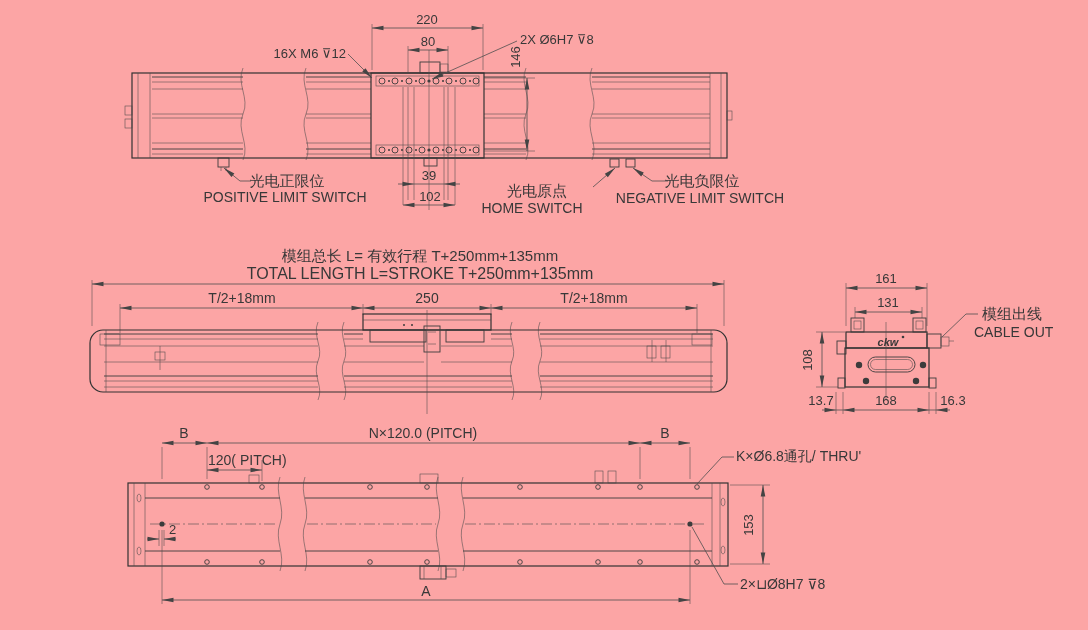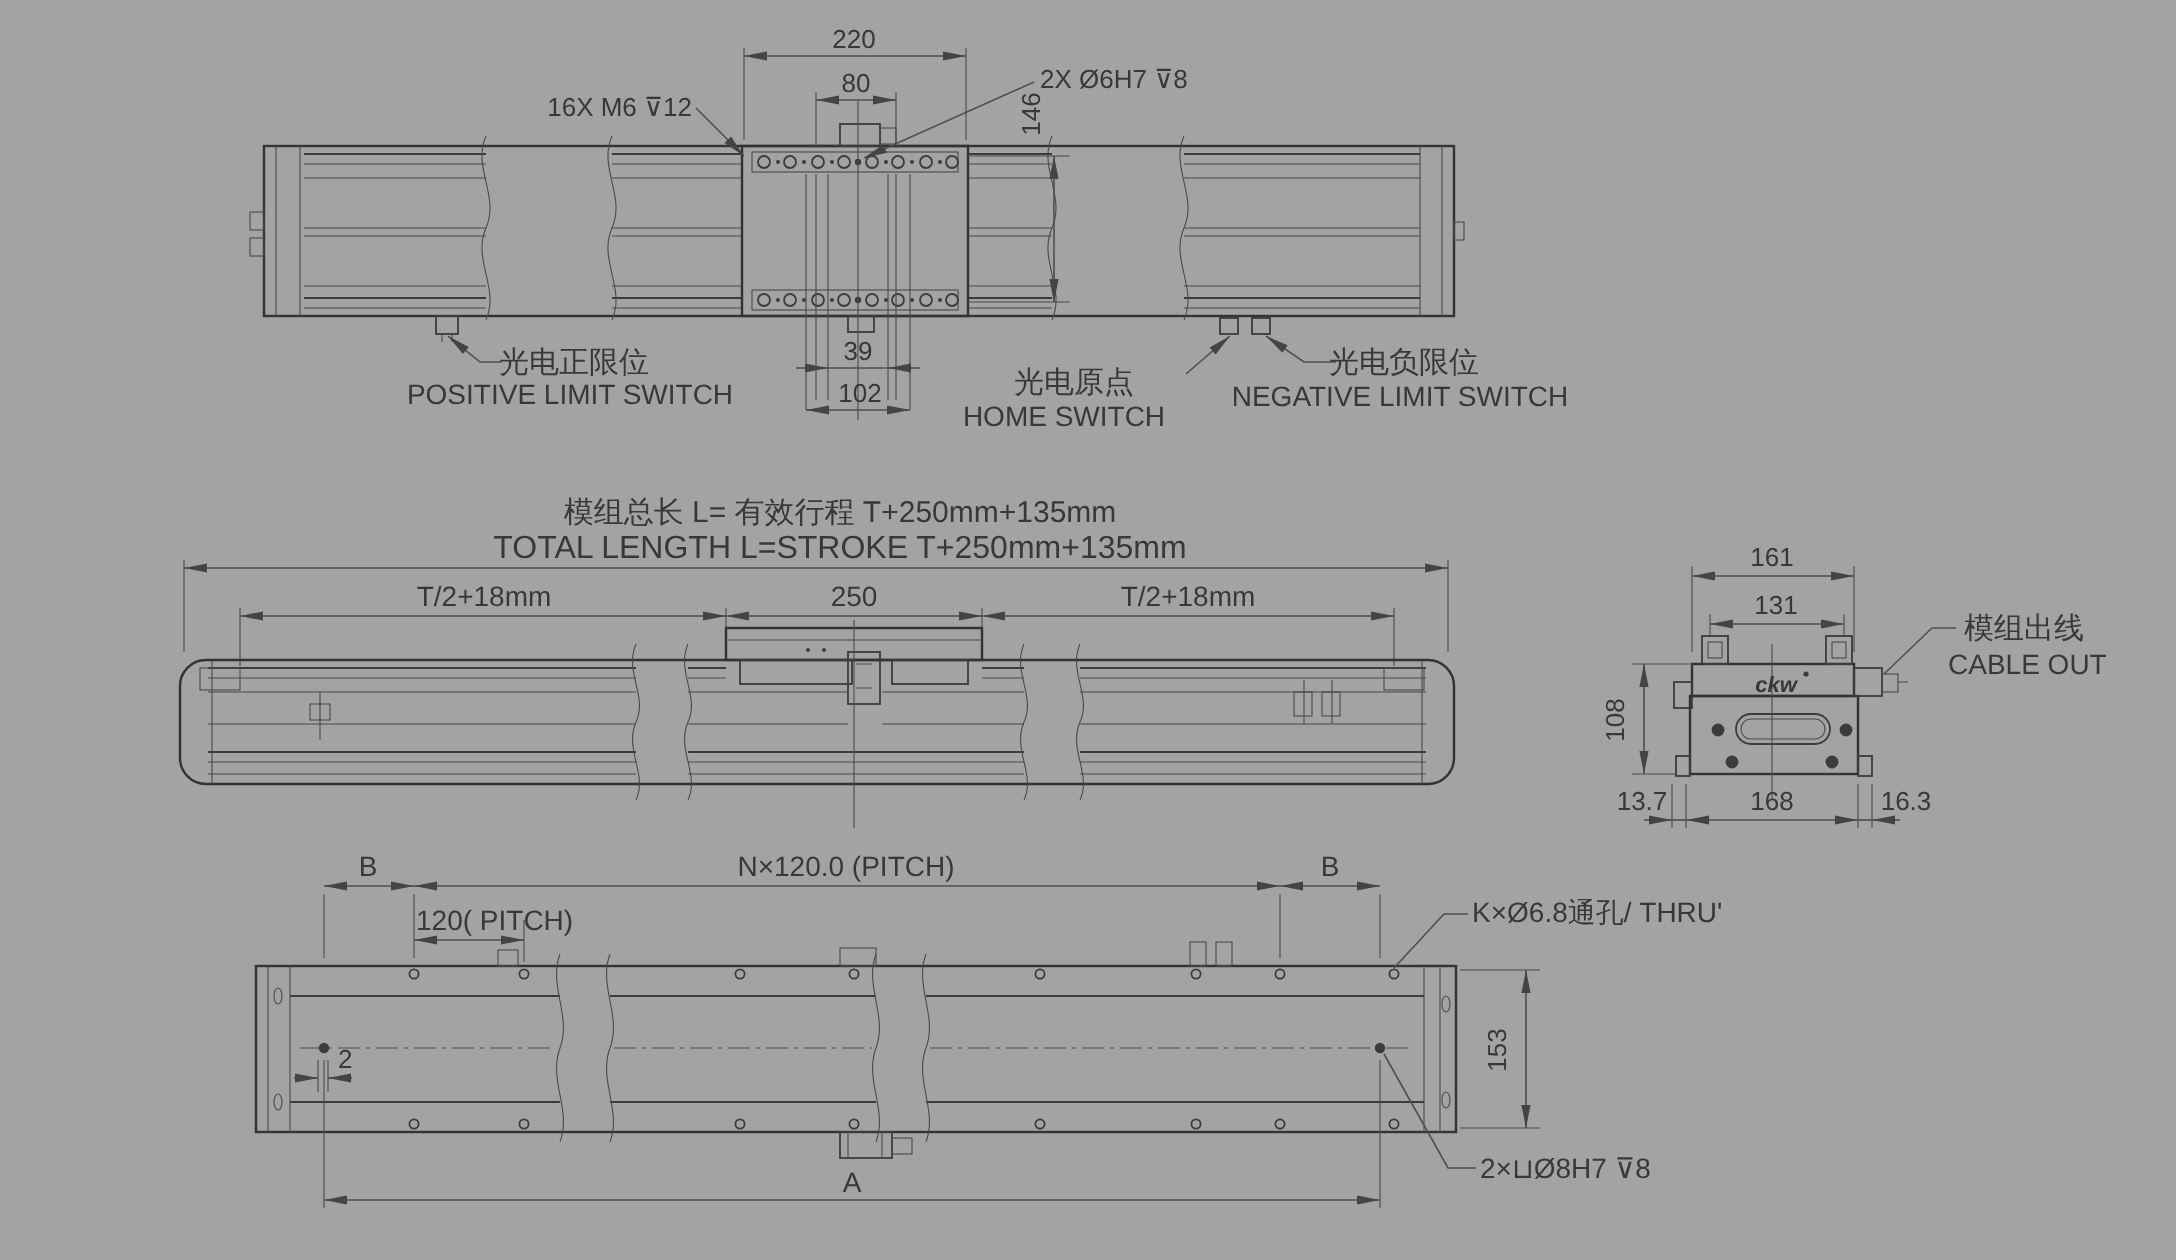--- a/index.html
+++ b/index.html
@@ -1,16 +1,16 @@
 <!DOCTYPE html>
 <html><head>
 <meta charset="utf-8">
 <style>
   html,body{margin:0;padding:0;background:#ffffff;}
-  .stage{width:1088px;height:630px;position:relative;background:#a3a3a3;}
+  .stage{width:1088px;height:630px;position:relative;background:#fca5a5;}
   svg{display:block;}
   
   .ol{stroke:#333;fill:none;stroke-width:1.2;}          
   .s {stroke:#3c3c3c;fill:none;stroke-width:0.9;}       
   .t {stroke:#4a4a4a;fill:none;stroke-width:0.55;}      
   .d {stroke:#4f4f4f;fill:none;stroke-width:0.8;}       
   .dash{stroke:#4a4a4a;fill:none;stroke-width:0.6;stroke-dasharray:11 3 2 3;}
   .f {fill:#3c3c3c;stroke:none;}
   text{font-family:"Liberation Sans","DejaVu Sans",sans-serif;fill:#383838;font-size:13px;}
   .tm{text-anchor:middle;}

